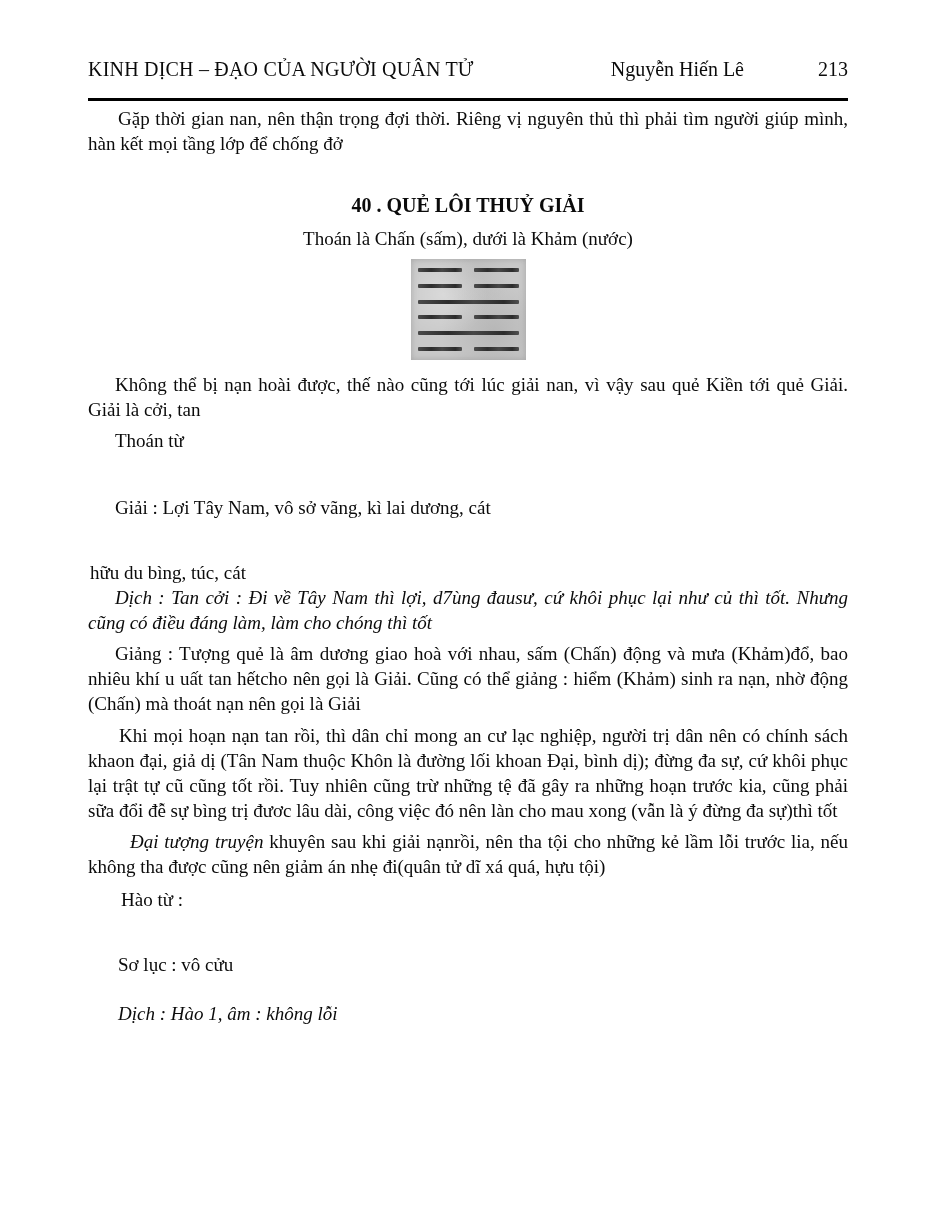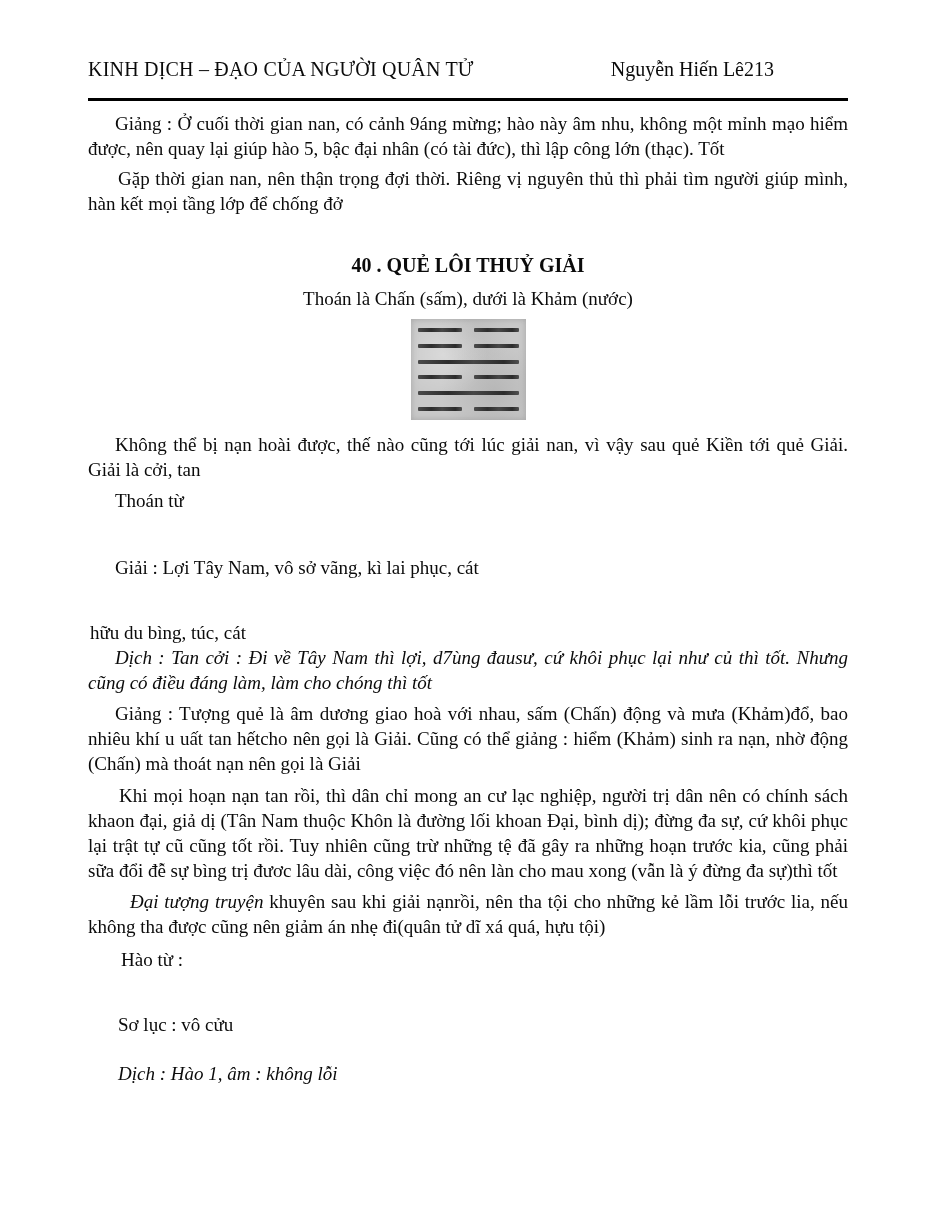--- a/index.html
+++ b/index.html
@@ -27,21 +27,21 @@
   .header {
     display: flex;
     align-items: baseline;
     margin-top: 56px;
     font-size: 20px;
     line-height: 26px;
     white-space: nowrap;
   }
   .book-title { flex: 1 1 auto; letter-spacing: 0.2px; }
   .author { flex: 0 0 auto; }
-  .page-num { flex: 0 0 auto; width: 104px; }
+  .page-num { flex: 0 0 auto; width: 104px; text-align: right; }
   .rule {
     border: none;
     border-top: 3px solid #000;
     margin: 16px 0 0 0;
   }
   
   p {
     margin: 0;
     font-size: 19px;
     line-height: 25px;
@@ -117,21 +117,20 @@
 <div class="page">
 
   <div class="header">
     <span class="book-title">KINH DỊCH – ĐẠO CỦA NGƯỜI QUÂN TỬ</span>
     <span class="author">Nguyễn Hiến Lê</span>
     <span class="page-num">213</span>
   </div>
 
   <hr class="rule">
 
-  <p class="p-giang1">Giảng : Ở cuối thời gian nan, có cảnh 9áng mừng; hào này âm nhu, không một mỉnh mạo hiểm được, nên quay lại giúp hào 5, bậc đại nhân (có tài đức), thì lập công lớn (thạc). Tốt</p>
 
   <p class="p-gapthoi">Gặp thời gian nan, nên thận trọng đợi thời. Riêng vị nguyên thủ thì phải tìm người giúp mình, hàn kết mọi tầng lớp để chống đở</p>
 
   <p class="sec-heading">40 . QUẺ LÔI THUỶ GIẢI</p>
 
   <p class="sec-subtitle">Thoán là Chấn (sấm), dưới là Khảm (nước)</p>
 
   <div class="hex-wrap">
     <div class="hex-box" id="hexagram">
         <div class="hex-row">
@@ -156,21 +155,21 @@
           <span class="seg"></span>
           <span class="seg"></span>
         </div>
       </div>
   </div>
 
   <p class="p-khongthe">Không thể bị nạn hoài được, thế nào cũng tới lúc giải nan, vì vậy sau quẻ Kiền tới quẻ Giải. Giải là cởi, tan</p>
 
   <p class="p-thoantu">Thoán từ</p>
 
-  <p class="p-giailoi">Giải : Lợi Tây Nam, vô sở vãng, kì lai phục, cát</p>
+  <p class="p-giailoi">Giải : Lợi Tây Nam, vô sở vãng, kì lai dương, cát</p>
 
   <p class="p-huudu">hữu du bìng, túc, cát</p>
 
   <p class="p-dichtan italic">Dịch : Tan cởi : Đi về Tây Nam thì lợi, d7ùng đausư, cứ khôi phục lại như củ thì tốt. Nhưng cũng có điều đáng làm, làm cho chóng thì tốt</p>
 
   <p class="p-giang2">Giảng : Tượng quẻ là âm dương giao hoà với nhau, sấm (Chấn) động và mưa (Khảm)đổ, bao nhiêu khí u uất tan hếtcho nên gọi là Giải. Cũng có thể giảng : hiểm (Khảm) sinh ra nạn, nhờ động (Chấn) mà thoát nạn nên gọi là Giải</p>
 
   <p class="p-khimoi">Khi mọi hoạn nạn tan rồi, thì dân chỉ mong an cư lạc nghiệp, người trị dân nên có chính sách khaon đại, giả dị (Tân Nam thuộc Khôn là đường lối khoan Đại, bình dị); đừng đa sự, cứ khôi phục lại trật tự cũ cũng tốt rồi. Tuy nhiên cũng trừ những tệ đã gây ra những hoạn trước kia, cũng phải sữa đổi đễ sự bìng trị đươc lâu dài, công việc đó nên làn cho mau xong (vẫn là ý đừng đa sự)thì tốt</p>
 
   <p class="p-daituong"><span class="lead-italic">Đại tượng truyện</span><span> khuyên sau khi giải nạnrồi, nên tha tội cho những kẻ lầm lỗi trước lia, nếu không tha được cũng nên giảm án nhẹ đi(quân tử dĩ xá quá, hựu tội)</span></p>

